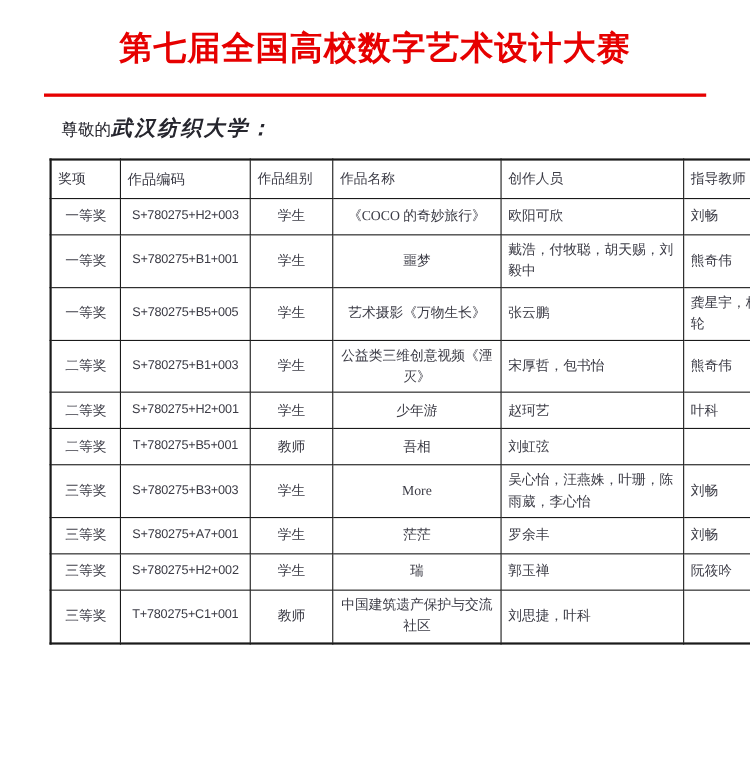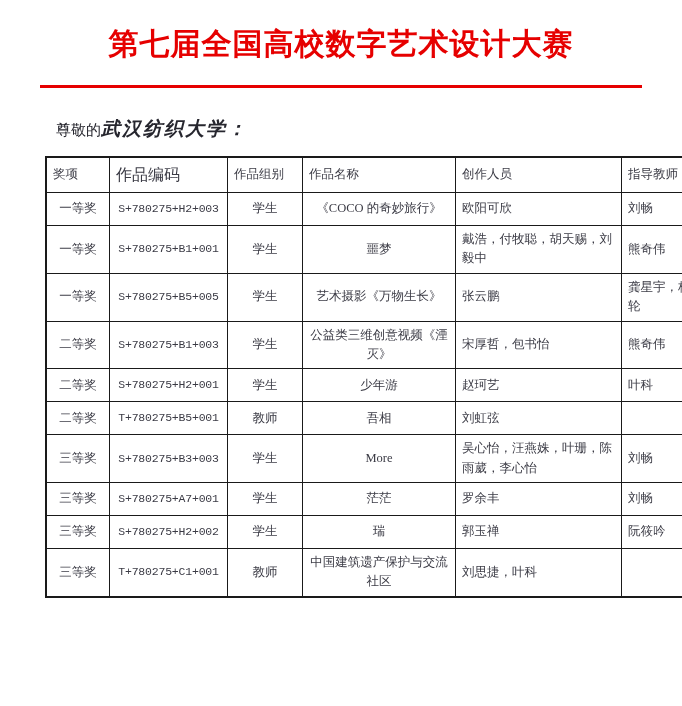--- a/index.html
+++ b/index.html
@@ -27,21 +27,21 @@
     color:var(--accent,#e60000);
     letter-spacing:14px;
     text-indent:14px;
   }
   .rule{
     margin:20px 40px 0 40px;
     height:3px;
     background:var(--accent,#e60000);
   }
   .greeting{
-    margin:28px 54px 0 56px;
+    margin:16px 54px 0 56px;
     font-size:15px;
     color:#26262e;
   }
   .school{
     font-size:19px;
     font-weight:bold;
     font-style:italic;
     letter-spacing:2px;
   }
   .para{
@@ -68,22 +68,22 @@
     line-height:1.55;
     word-break:break-all;
   }
   table.awards th{
     font-weight:normal;
     height:26px;
     text-align:left;
   }
   table.awards td{height:24px;}
   .col0{width:50px;text-align:center;}
-  .col1{width:105px;text-align:center;font-family:Liberation Mono, monospace;font-size:11.5px;letter-spacing:-0.2px;}
-  th.col1{font-family:inherit;font-size:16px;letter-spacing:0;}
+  .col1{width:105px;text-align:center;font-family:Liberation Sans, sans-serif;font-size:11.5px;letter-spacing:-0.2px;}
+  th.col1{font-family:inherit;font-size:13px;letter-spacing:0;}
   .col2{width:62px;text-align:center;}
   .col3{width:140px;text-align:center;}
   .col4{width:153px;text-align:left;}
   .col5{width:65px;text-align:left;}
 </style>
 </head>
 <body>
 
 <div class="page">
 

